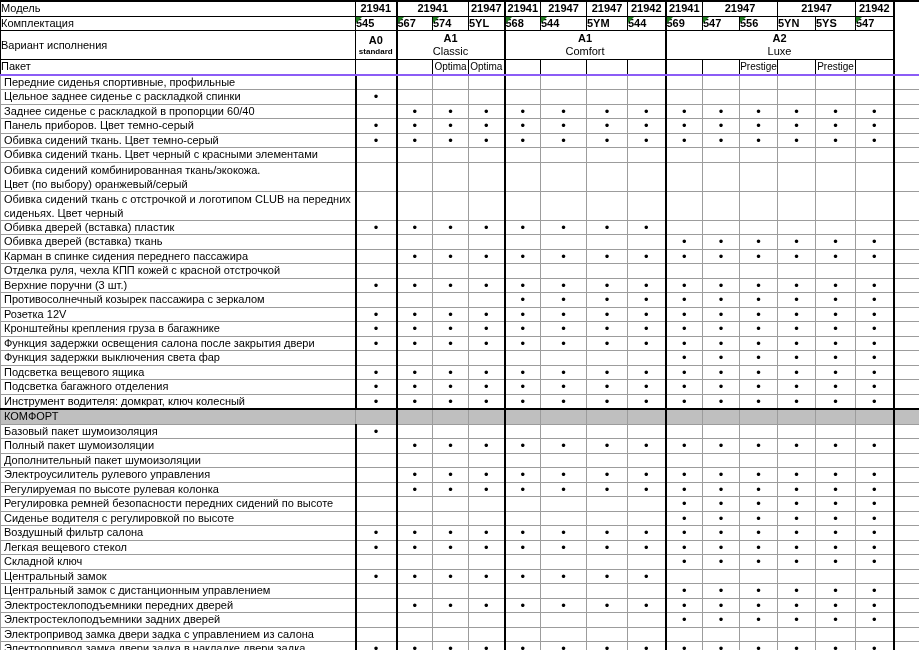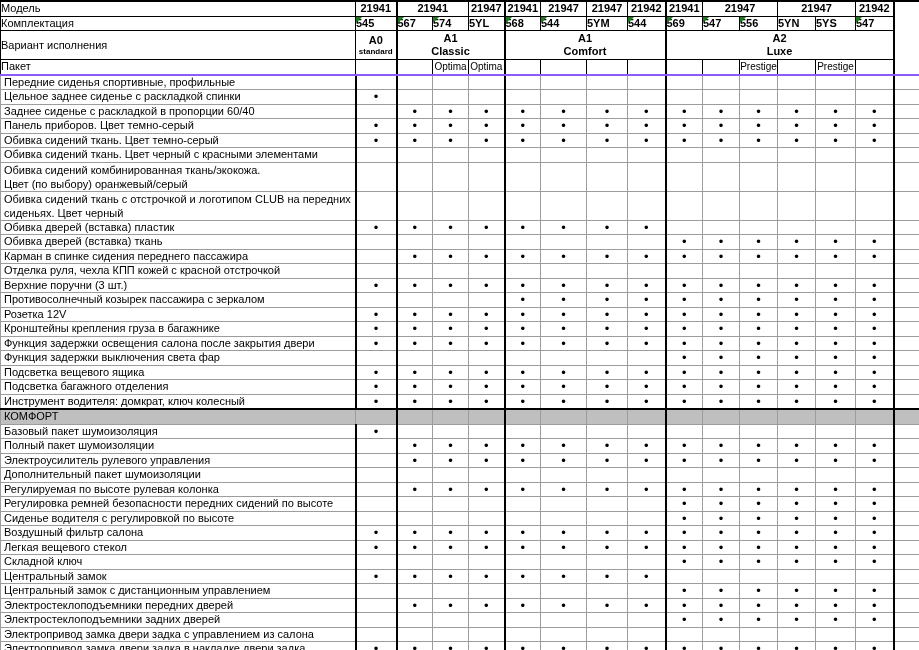--- a/index.html
+++ b/index.html
@@ -11,21 +11,21 @@
   td.hlbl{text-align:left;padding-right:4px;}
   td.lbl{padding-left:3px;}
   td.wrap{white-space:pre-line;line-height:14px;}
   td.c{text-align:center;}
   td.b{font-weight:bold;}
   td.ge{border-right:2px solid #000;}
   td.cfg{position:relative;font-weight:bold;text-align:left;}
   .flag{position:absolute;left:0;top:0;width:0;height:0;border-top:6px solid #1f7a1f;border-right:6px solid transparent;}
   td.var{height:28px;}
   .v1{font-weight:bold;font-size:11px;line-height:13px;text-align:center;}
-  .v2{font-weight:bold;font-size:11px;line-height:13px;text-align:center;}
+  .v2{font-weight:normal;font-size:11px;line-height:13px;text-align:center;}
   .v2s{font-weight:bold;font-size:8px;line-height:9px;text-align:center;}
   td.pkg{font-size:10px;text-align:center;}
   tr.pkt td{border-bottom:2px solid #8b5cf6;}
   tr.sec td{background:#bfbfbf;border-top:2px solid #000;font-weight:normal;}
   td.dbl{height:28px;}
   td.dot{text-align:center;font-size:13px;line-height:13px;}
   td.stub-h{border:none;}
 </style>
 </head>
 <body>
@@ -551,53 +551,53 @@
         <td class="dot ge">•</td>
         <td class="dot">•</td>
         <td class="dot">•</td>
         <td class="dot">•</td>
         <td class="dot">•</td>
         <td class="dot">•</td>
         <td class="dot ge">•</td>
         <td></td>
       </tr>
       <tr>
+        <td class="lbl ge">Дополнительный пакет шумоизоляции</td>
+        <td class="dot ge"></td>
+        <td class="dot"></td>
+        <td class="dot"></td>
+        <td class="dot ge"></td>
+        <td class="dot"></td>
+        <td class="dot"></td>
+        <td class="dot"></td>
+        <td class="dot ge"></td>
+        <td class="dot"></td>
+        <td class="dot"></td>
+        <td class="dot"></td>
+        <td class="dot"></td>
+        <td class="dot"></td>
+        <td class="dot ge"></td>
+        <td></td>
+      </tr>
+      <tr>
         <td class="lbl ge">Электроусилитель рулевого управления</td>
         <td class="dot ge"></td>
         <td class="dot">•</td>
         <td class="dot">•</td>
         <td class="dot ge">•</td>
         <td class="dot">•</td>
         <td class="dot">•</td>
         <td class="dot">•</td>
         <td class="dot ge">•</td>
         <td class="dot">•</td>
         <td class="dot">•</td>
         <td class="dot">•</td>
         <td class="dot">•</td>
         <td class="dot">•</td>
         <td class="dot ge">•</td>
-        <td></td>
-      </tr>
-      <tr>
-        <td class="lbl ge">Дополнительный пакет шумоизоляции</td>
-        <td class="dot ge"></td>
-        <td class="dot"></td>
-        <td class="dot"></td>
-        <td class="dot ge"></td>
-        <td class="dot"></td>
-        <td class="dot"></td>
-        <td class="dot"></td>
-        <td class="dot ge"></td>
-        <td class="dot"></td>
-        <td class="dot"></td>
-        <td class="dot"></td>
-        <td class="dot"></td>
-        <td class="dot"></td>
-        <td class="dot ge"></td>
         <td></td>
       </tr>
       <tr>
         <td class="lbl ge">Регулируемая по высоте рулевая колонка</td>
         <td class="dot ge"></td>
         <td class="dot">•</td>
         <td class="dot">•</td>
         <td class="dot ge">•</td>
         <td class="dot">•</td>
         <td class="dot">•</td>

